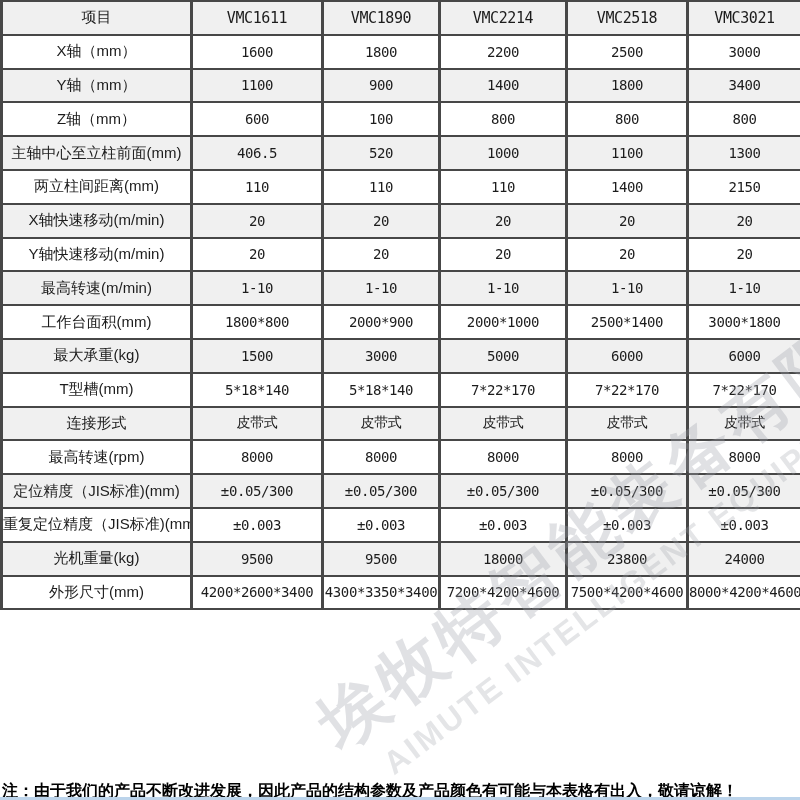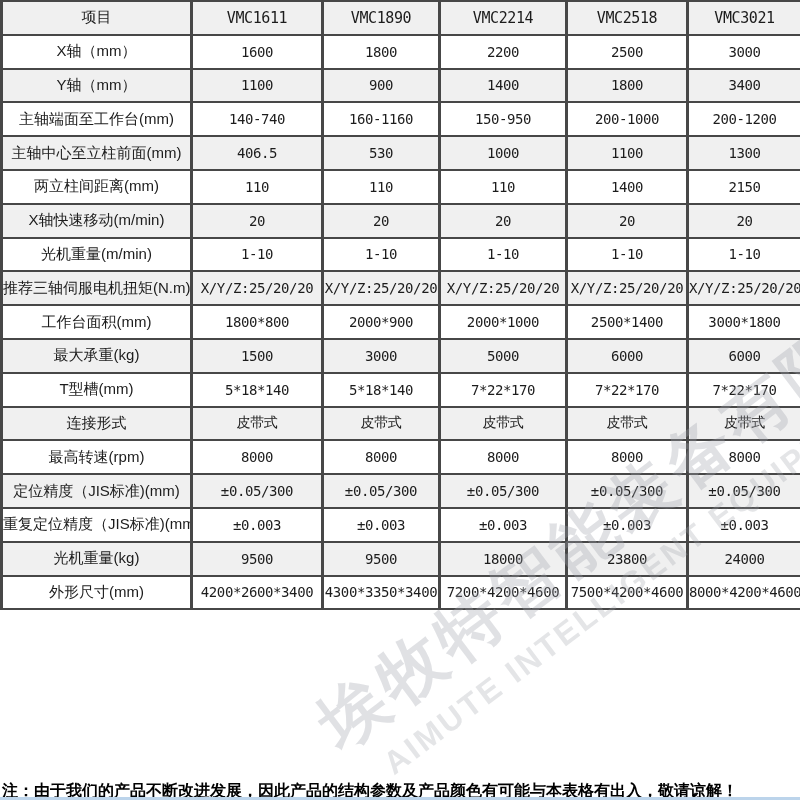--- a/index.html
+++ b/index.html
@@ -124,31 +124,31 @@
         </tr>
         <tr>
           <td class="label-col">Y轴（mm）</td>
           <td class="value-cell">1100</td>
           <td class="value-cell">900</td>
           <td class="value-cell">1400</td>
           <td class="value-cell">1800</td>
           <td class="value-cell">3400</td>
         </tr>
         <tr>
-          <td class="label-col">主轴端面至工作台(mm)</td>
-          <td class="value-cell">140-740</td>
-          <td class="value-cell">160-1160</td>
-          <td class="value-cell">150-950</td>
-          <td class="value-cell">200-1000</td>
-          <td class="value-cell">200-1200</td>
+          <td class="label-col">Z轴（mm）</td>
+          <td class="value-cell">600</td>
+          <td class="value-cell">100</td>
+          <td class="value-cell">800</td>
+          <td class="value-cell">800</td>
+          <td class="value-cell">800</td>
         </tr>
         <tr>
           <td class="label-col">主轴中心至立柱前面(mm)</td>
           <td class="value-cell">406.5</td>
-          <td class="value-cell">530</td>
+          <td class="value-cell">520</td>
           <td class="value-cell">1000</td>
           <td class="value-cell">1100</td>
           <td class="value-cell">1300</td>
         </tr>
         <tr>
           <td class="label-col">两立柱间距离(mm)</td>
           <td class="value-cell">110</td>
           <td class="value-cell">110</td>
           <td class="value-cell">110</td>
           <td class="value-cell">1400</td>
@@ -156,34 +156,34 @@
         </tr>
         <tr>
           <td class="label-col">X轴快速移动(m/min)</td>
           <td class="value-cell">20</td>
           <td class="value-cell">20</td>
           <td class="value-cell">20</td>
           <td class="value-cell">20</td>
           <td class="value-cell">20</td>
         </tr>
         <tr>
-          <td class="label-col">光机重量(m/min)</td>
-          <td class="value-cell">1-10</td>
-          <td class="value-cell">1-10</td>
-          <td class="value-cell">1-10</td>
-          <td class="value-cell">1-10</td>
-          <td class="value-cell">1-10</td>
-        </tr>
-        <tr>
-          <td class="label-col">推荐三轴伺服电机扭矩(N.m)</td>
-          <td class="value-cell">X/Y/Z:25/20/20</td>
-          <td class="value-cell">X/Y/Z:25/20/20</td>
-          <td class="value-cell">X/Y/Z:25/20/20</td>
-          <td class="value-cell">X/Y/Z:25/20/20</td>
-          <td class="value-cell">X/Y/Z:25/20/20</td>
+          <td class="label-col">Y轴快速移动(m/min)</td>
+          <td class="value-cell">20</td>
+          <td class="value-cell">20</td>
+          <td class="value-cell">20</td>
+          <td class="value-cell">20</td>
+          <td class="value-cell">20</td>
+        </tr>
+        <tr>
+          <td class="label-col">最高转速(m/min)</td>
+          <td class="value-cell">1-10</td>
+          <td class="value-cell">1-10</td>
+          <td class="value-cell">1-10</td>
+          <td class="value-cell">1-10</td>
+          <td class="value-cell">1-10</td>
         </tr>
         <tr>
           <td class="label-col">工作台面积(mm)</td>
           <td class="value-cell">1800*800</td>
           <td class="value-cell">2000*900</td>
           <td class="value-cell">2000*1000</td>
           <td class="value-cell">2500*1400</td>
           <td class="value-cell">3000*1800</td>
         </tr>
         <tr>

